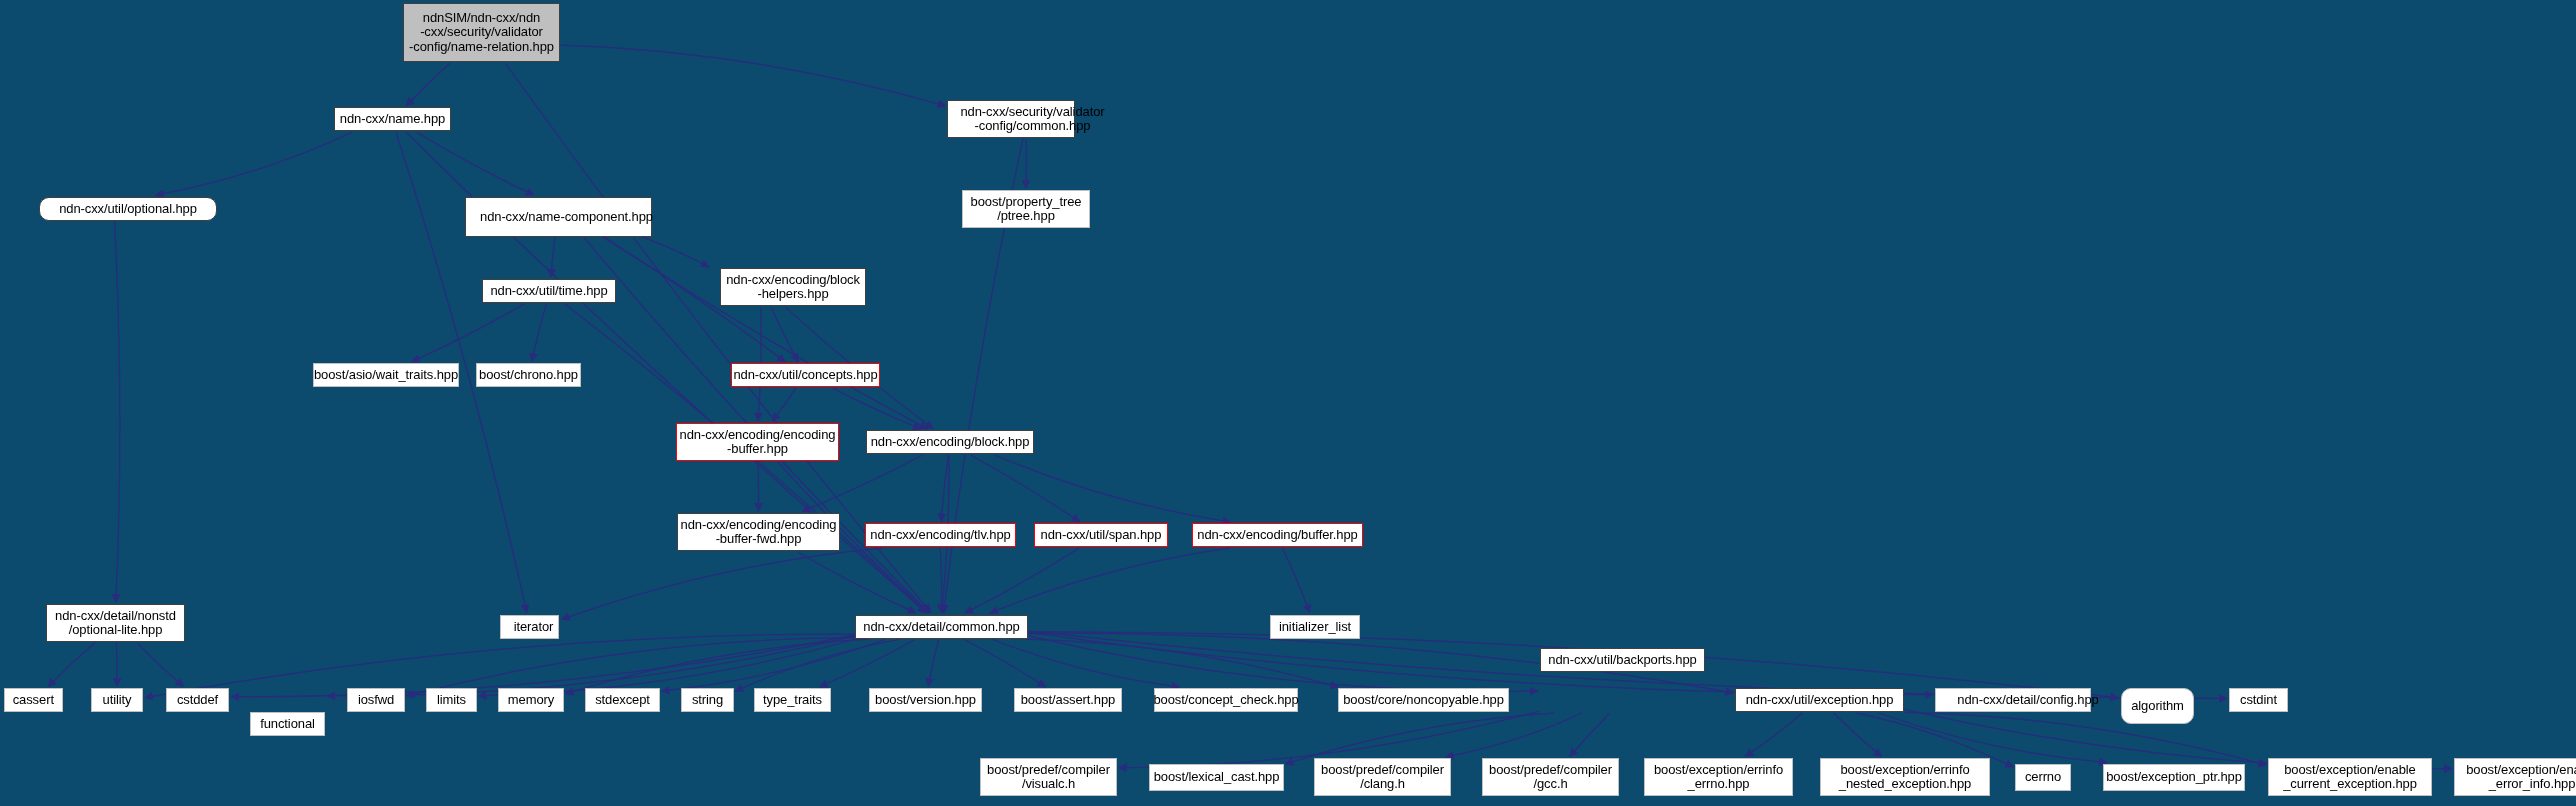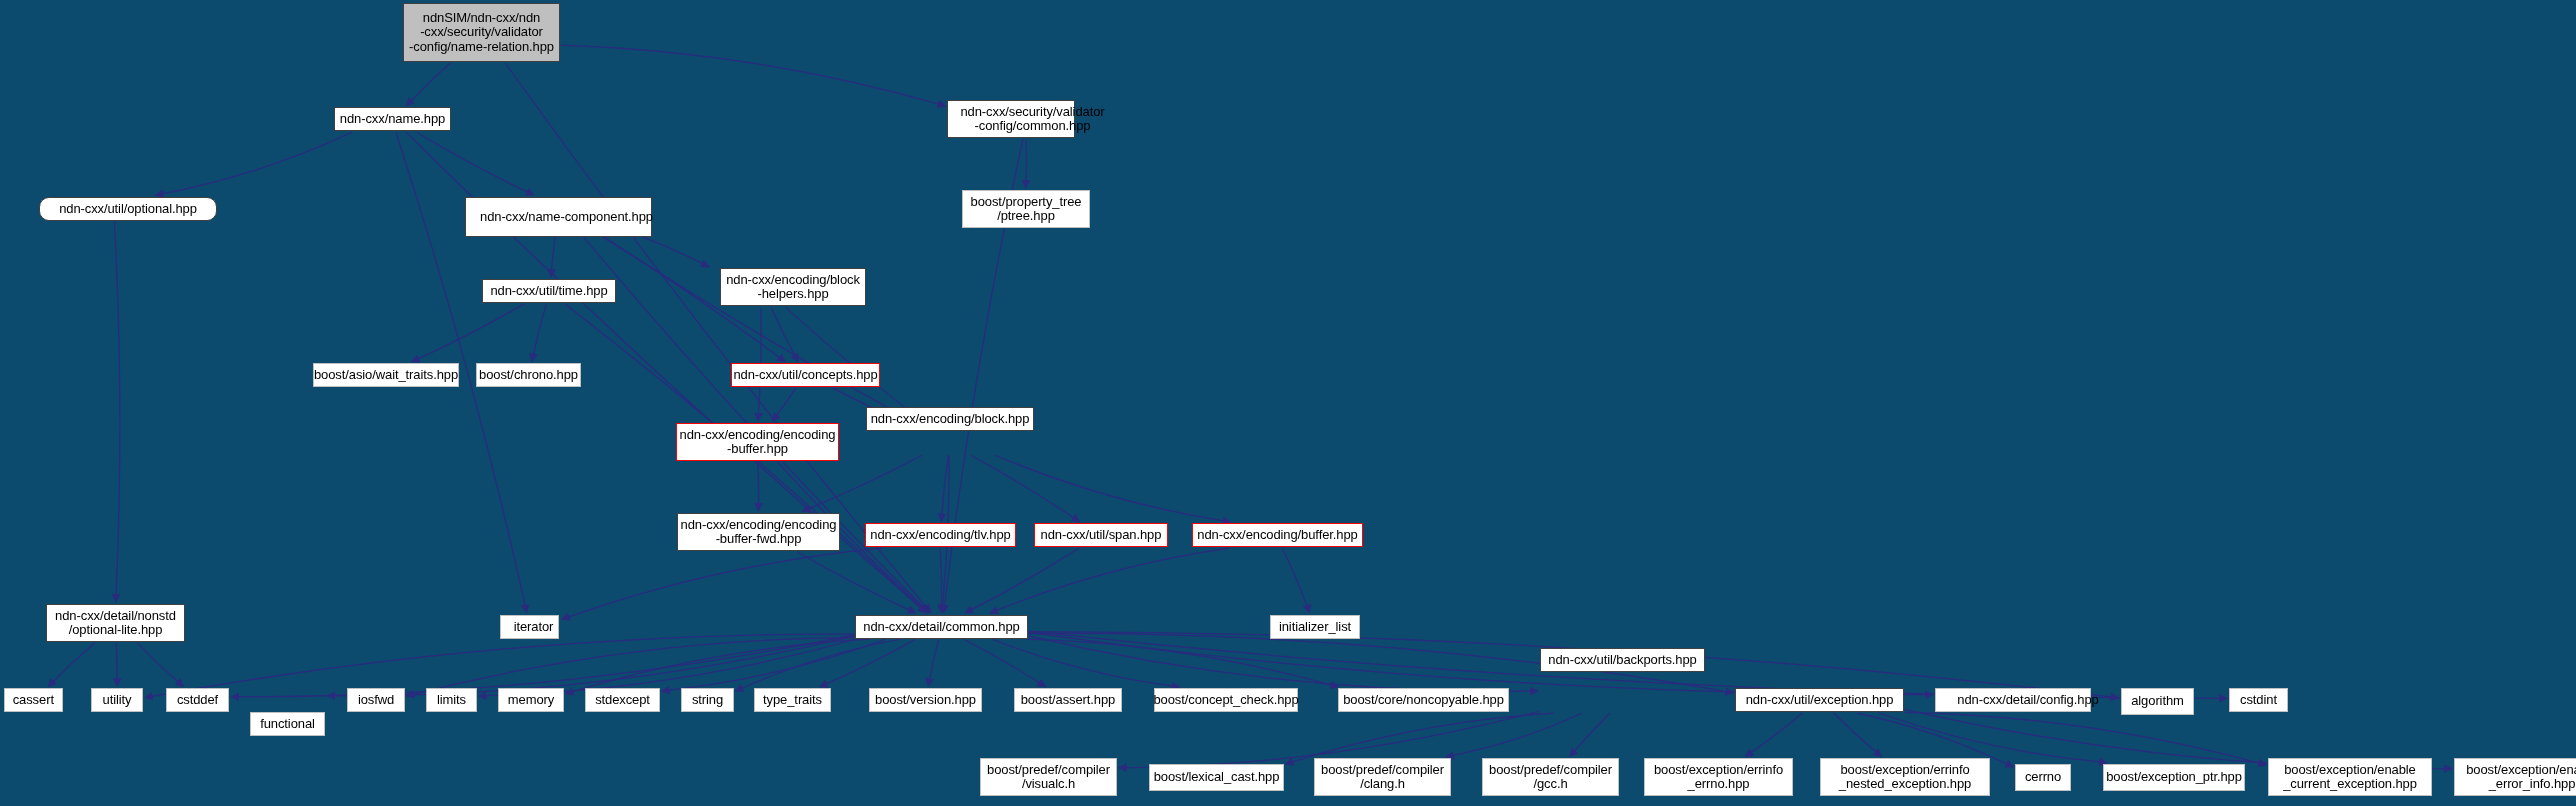--- a/index.html
+++ b/index.html
@@ -142,21 +142,21 @@
       <div class="node hdr" style="left: 39px; top: 197px; width: 178px; height: 24px; border-radius: 10px;"><span>ndn-cxx/util/optional.hpp</span></div>
       <div class="node hdr" style="left: 465px; top: 197px; width: 187px; height: 40px; padding-left: 16px;"><span>ndn-cxx/name-component.hpp</span></div>
       <div class="node hdr" style="left: 482px; top: 279px; width: 134px; height: 24px;"><span>ndn-cxx/util/time.hpp</span></div>
       <div class="node hdr" style="left: 688px; top: 268px; width: 146px; height: 38px; margin-left: 32px;"><span>ndn-cxx/encoding/block
 -helpers.hpp</span></div>
       <div class="node plain" style="left: 313px; top: 363px; width: 146px; height: 24px;"><span>boost/asio/wait_traits.hpp</span></div>
       <div class="node plain" style="left: 476px; top: 363px; width: 105px; height: 24px;"><span>boost/chrono.hpp</span></div>
       <div class="node redhdr" style="left: 731px; top: 363px; width: 149px; height: 24px;"><span>ndn-cxx/util/concepts.hpp</span></div>
       <div class="node redhdr" style="left: 676px; top: 423px; width: 163px; height: 38px;"><span>ndn-cxx/encoding/encoding
 -buffer.hpp</span></div>
-      <div class="node hdr" style="left: 866px; top: 407px; width: 168px; height: 24px;"><span>ndn-cxx/encoding/block.hpp</span></div>
+      <div class="node hdr" style="left: 866px; top: 430px; width: 168px; height: 24px;"><span>ndn-cxx/encoding/block.hpp</span></div>
       <div class="node hdr" style="left: 677px; top: 513px; width: 163px; height: 38px;"><span>ndn-cxx/encoding/encoding
 -buffer-fwd.hpp</span></div>
       <div class="node redhdr" style="left: 865px; top: 523px; width: 151px; height: 24px;"><span>ndn-cxx/encoding/tlv.hpp</span></div>
       <div class="node redhdr" style="left: 1034px; top: 523px; width: 134px; height: 24px;"><span>ndn-cxx/util/span.hpp</span></div>
       <div class="node redhdr" style="left: 1192px; top: 523px; width: 171px; height: 24px;"><span>ndn-cxx/encoding/buffer.hpp</span></div>
       <div class="node hdr" style="left: 46px; top: 604px; width: 139px; height: 38px;"><span>ndn-cxx/detail/nonstd
 /optional-lite.hpp</span></div>
       <div class="node plain" style="left: 500px; top: 615px; width: 59px; height: 24px; padding-left: 8px;"><span>iterator</span></div>
       <div class="node hdr" style="left: 855px; top: 615px; width: 173px; height: 24px;"><span>ndn-cxx/detail/common.hpp</span></div>
       <div class="node plain" style="left: 1270px; top: 615px; width: 90px; height: 24px;"><span>initializer_list</span></div>
@@ -170,21 +170,21 @@
       <div class="node plain" style="left: 585px; top: 688px; width: 75px; height: 24px;"><span>stdexcept</span></div>
       <div class="node plain" style="left: 681px; top: 688px; width: 53px; height: 24px;"><span>string</span></div>
       <div class="node plain" style="left: 754px; top: 688px; width: 77px; height: 24px;"><span>type_traits</span></div>
       <div class="node plain" style="left: 869px; top: 688px; width: 113px; height: 24px;"><span>boost/version.hpp</span></div>
       <div class="node plain" style="left: 1014px; top: 688px; width: 108px; height: 24px;"><span>boost/assert.hpp</span></div>
       <div class="node plain" style="left: 1154px; top: 688px; width: 144px; height: 24px;"><span>boost/concept_check.hpp</span></div>
       <div class="node plain" style="left: 1338px; top: 688px; width: 171px; height: 24px;"><span>boost/core/noncopyable.hpp</span></div>
       <div class="node hdr" style="left: 1540px; top: 648px; width: 165px; height: 24px;"><span>ndn-cxx/util/backports.hpp</span></div>
       <div class="node hdr" style="left: 1735px; top: 688px; width: 169px; height: 24px;"><span>ndn-cxx/util/exception.hpp</span></div>
       <div class="node plain" style="left: 1935px; top: 688px; width: 156px; height: 24px; padding-left: 30px;"><span>ndn-cxx/detail/config.hpp</span></div>
-      <div class="node plain" style="left: 2121px; top: 688px; width: 73px; height: 27px;"><span>algorithm</span></div>
+      <div class="node plain" style="left: 2121px; top: 688px; width: 73px; height: 36px; border-radius: 10px;"><span>algorithm</span></div>
       <div class="node plain" style="left: 2229px; top: 688px; width: 59px; height: 24px;"><span>cstdint</span></div>
       <div class="node plain" style="left: 980px; top: 758px; width: 137px; height: 38px;"><span>boost/predef/compiler
 /visualc.h</span></div>
       <div class="node plain" style="left: 1149px; top: 764px; width: 135px; height: 27px;"><span>boost/lexical_cast.hpp</span></div>
       <div class="node plain" style="left: 1314px; top: 758px; width: 137px; height: 38px;"><span>boost/predef/compiler
 /clang.h</span></div>
       <div class="node plain" style="left: 1482px; top: 758px; width: 137px; height: 38px;"><span>boost/predef/compiler
 /gcc.h</span></div>
       <div class="node plain" style="left: 1644px; top: 758px; width: 149px; height: 38px;"><span>boost/exception/errinfo
 _errno.hpp</span></div>

